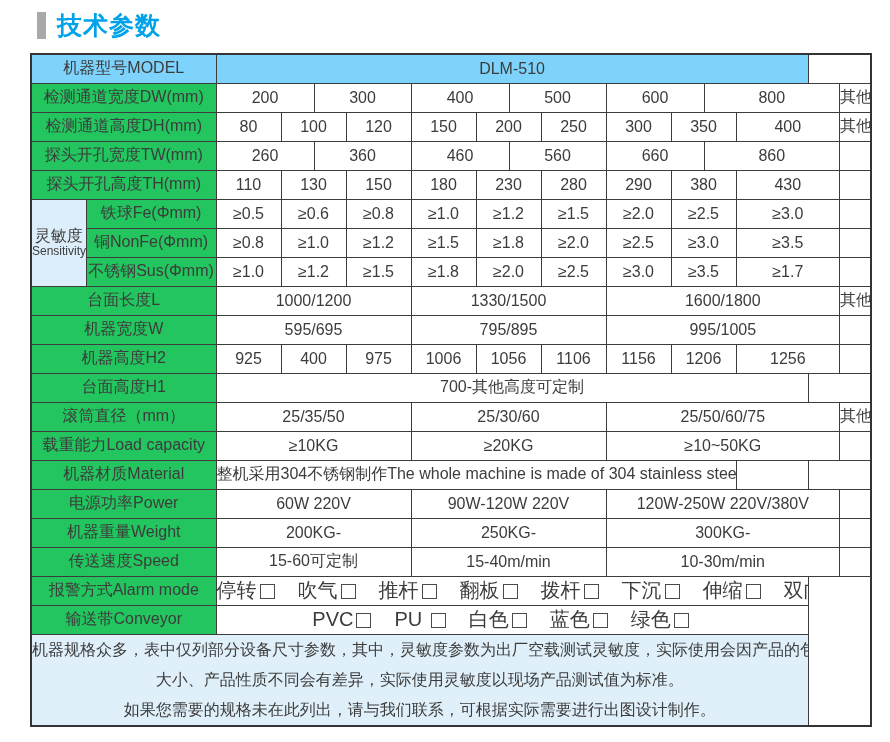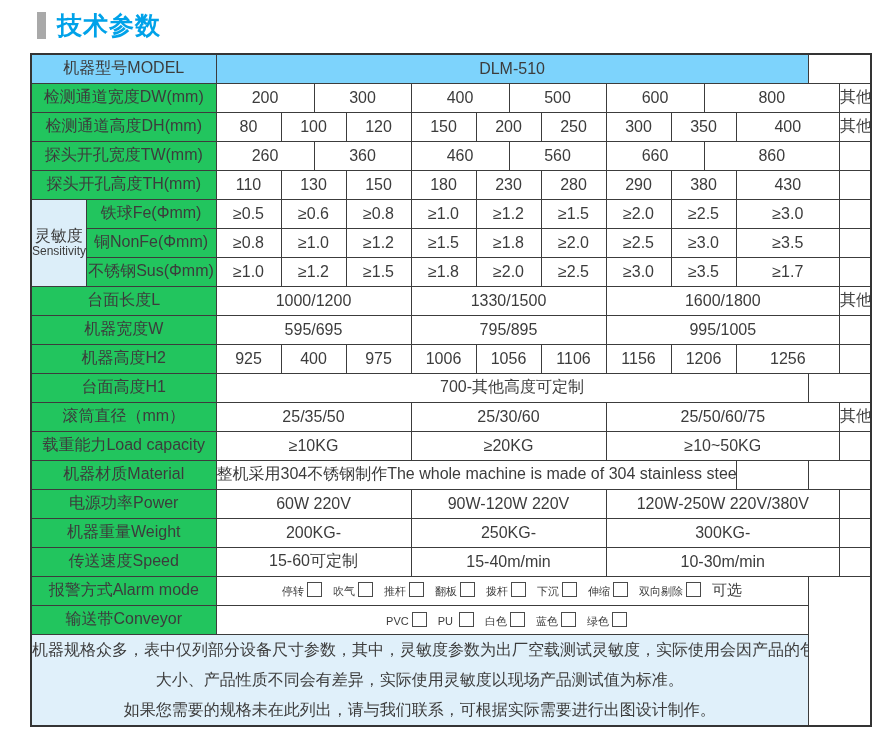--- a/index.html
+++ b/index.html
@@ -17,21 +17,21 @@
   tr.model-row td{background:#7dd3fc;font-size:16px;font-weight:500;}
   td.lbl{background:#22c55e;text-align:left;padding-left:8px;font-size:15px;}
   td.sens-main{background:#dceef9;text-align:center;padding:0;line-height:1.1;}
   .sens-cn{font-size:16px;display:block;}
   .sens-en{font-size:12px;display:block;}
   td.other-cell{font-size:13px;}
   td.other-short{font-size:15px;}
   td.val{background:#ffffff;}
   td.left{text-align:left;padding-left:7px;font-size:15px;}
   td.model-val{font-size:17px;}
-  .opt{margin-right:11px;display:inline-block;font-size:11px;}
+  .opt{margin-right:23px;display:inline-block;font-size:20px;}
   .cbx{display:inline-block;width:13px;height:13px;border:1px solid #4a4a4a;background:#fff;
     margin-left:3px;vertical-align:-2px;}
   .opt-suffix{font-size:15px;}
   tr.note-row{height:91px;}
   td.note-cell{background:#e0f0fa;text-align:left;vertical-align:top;padding:12px 0 0 18px;
     font-size:15px;white-space:normal;}
   .note-line{line-height:30px;}
 </style>
 </head>
 <body>

